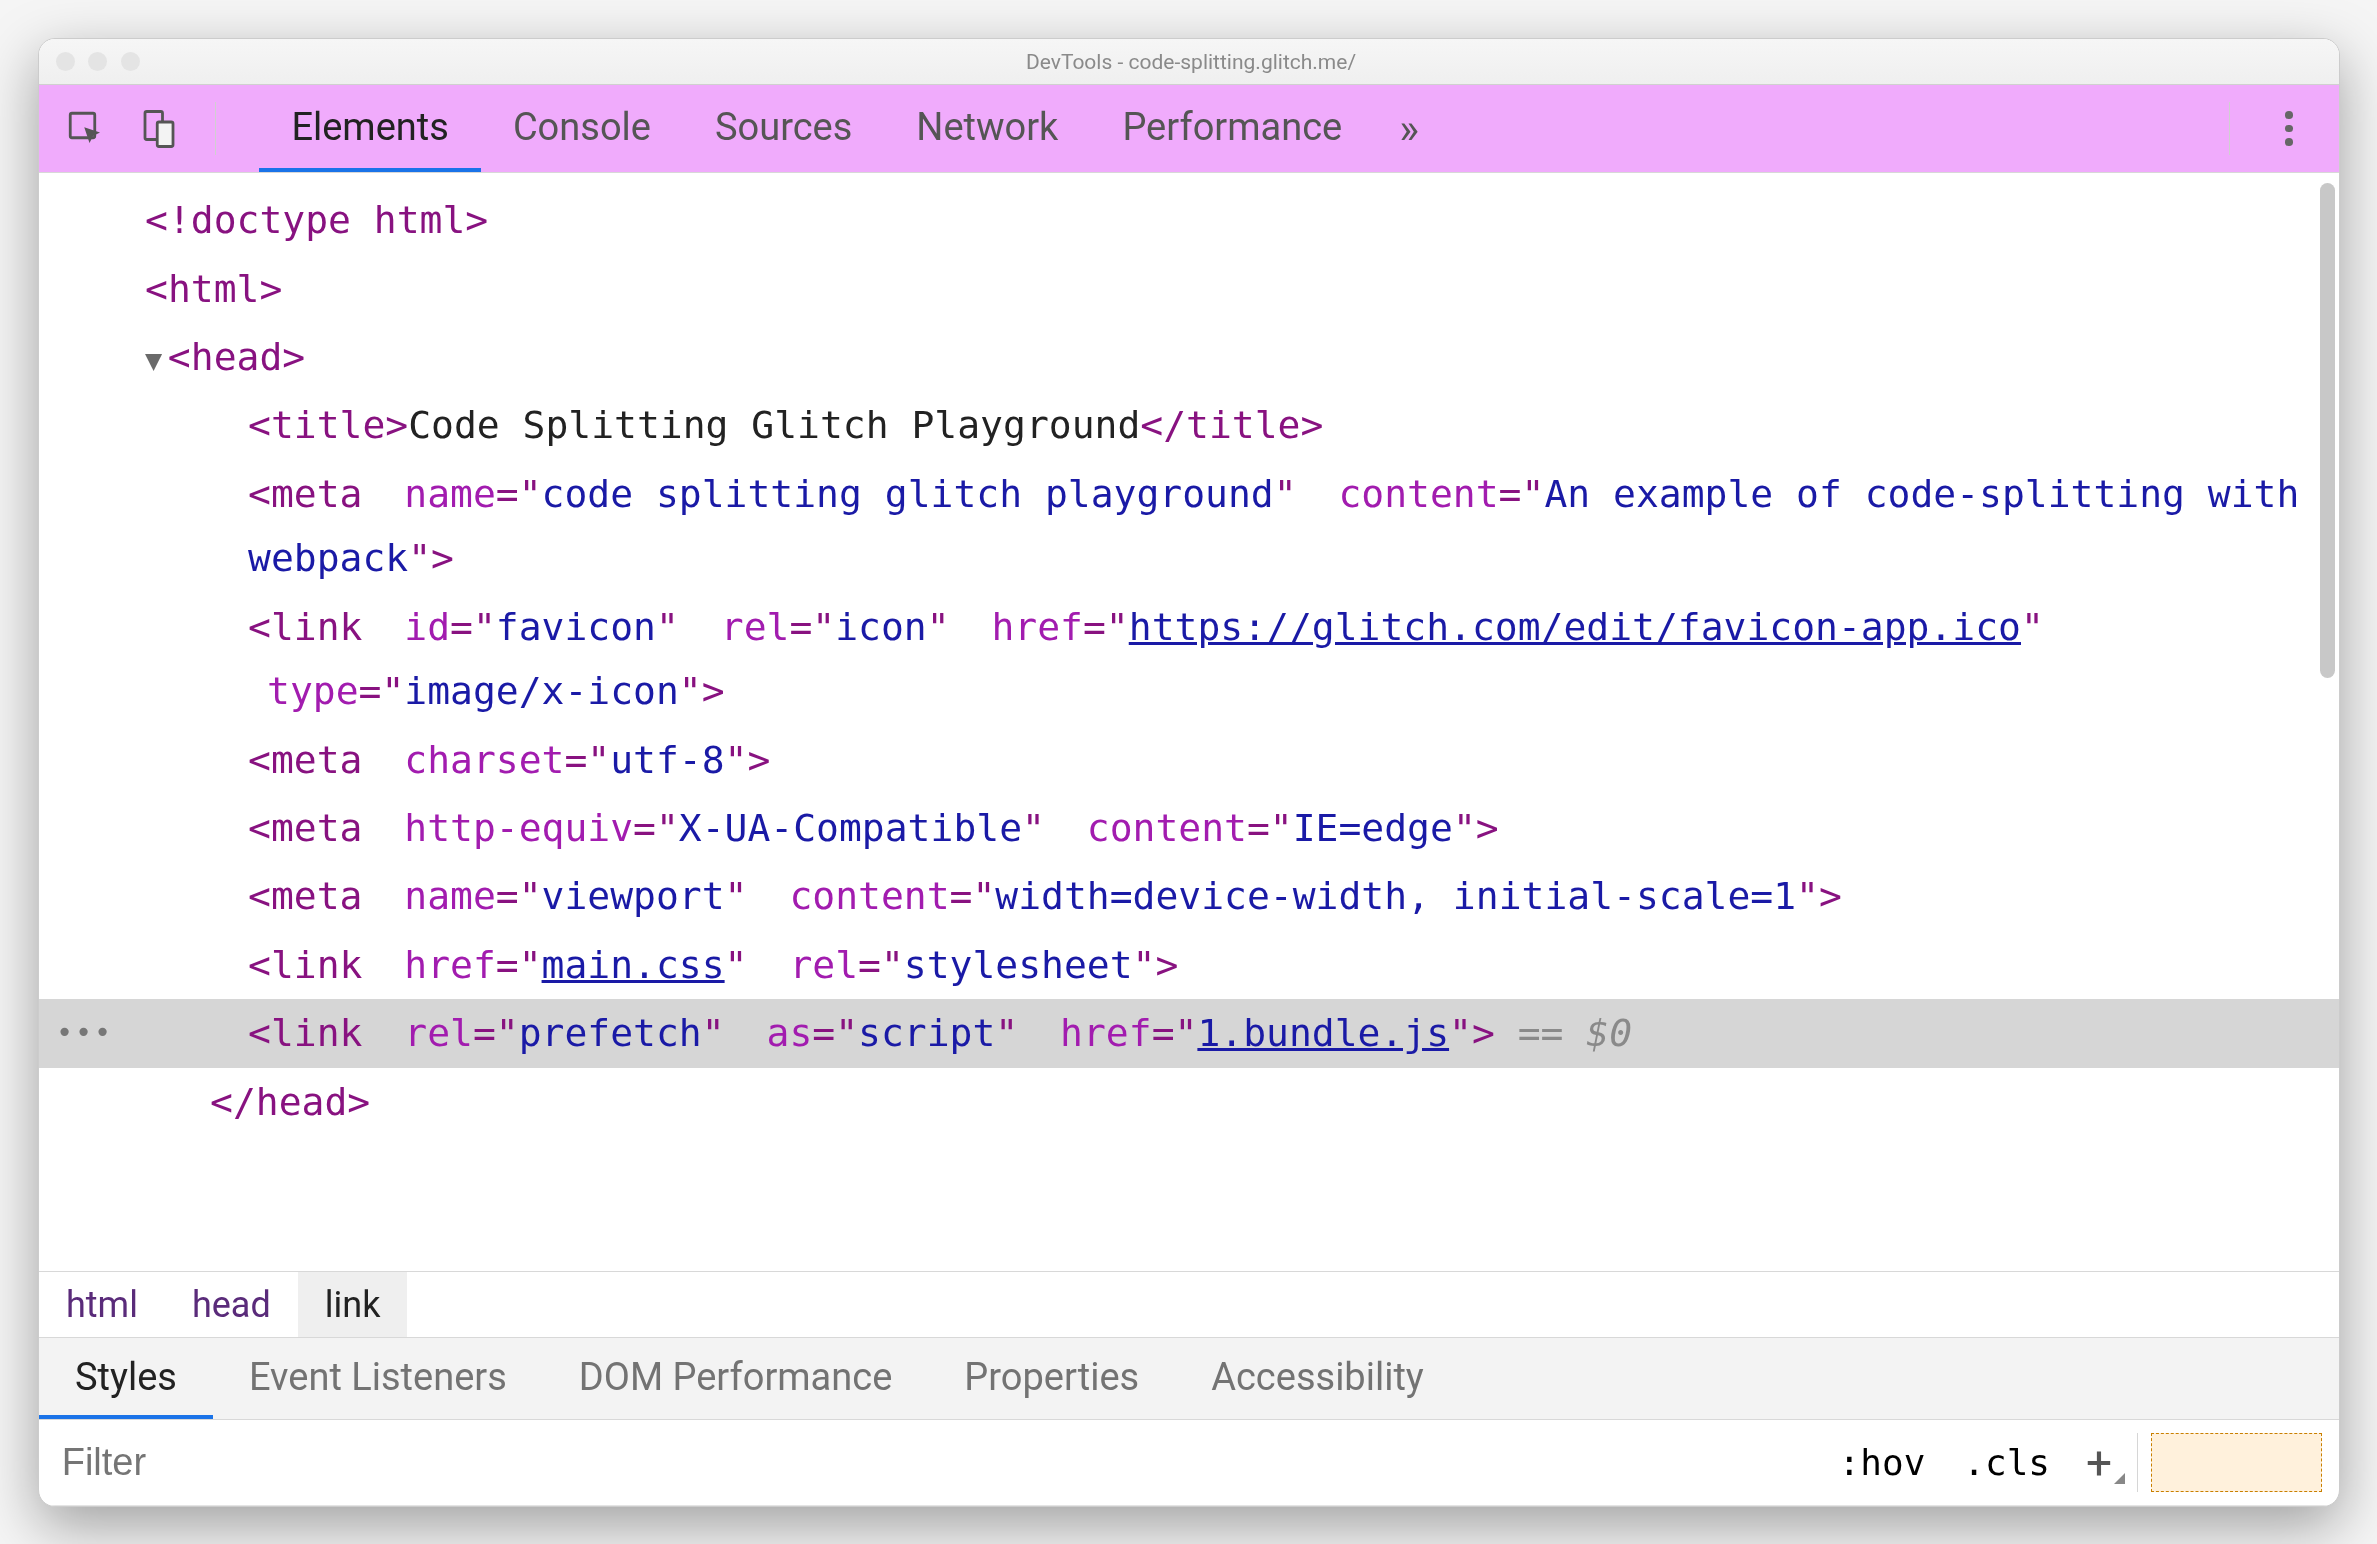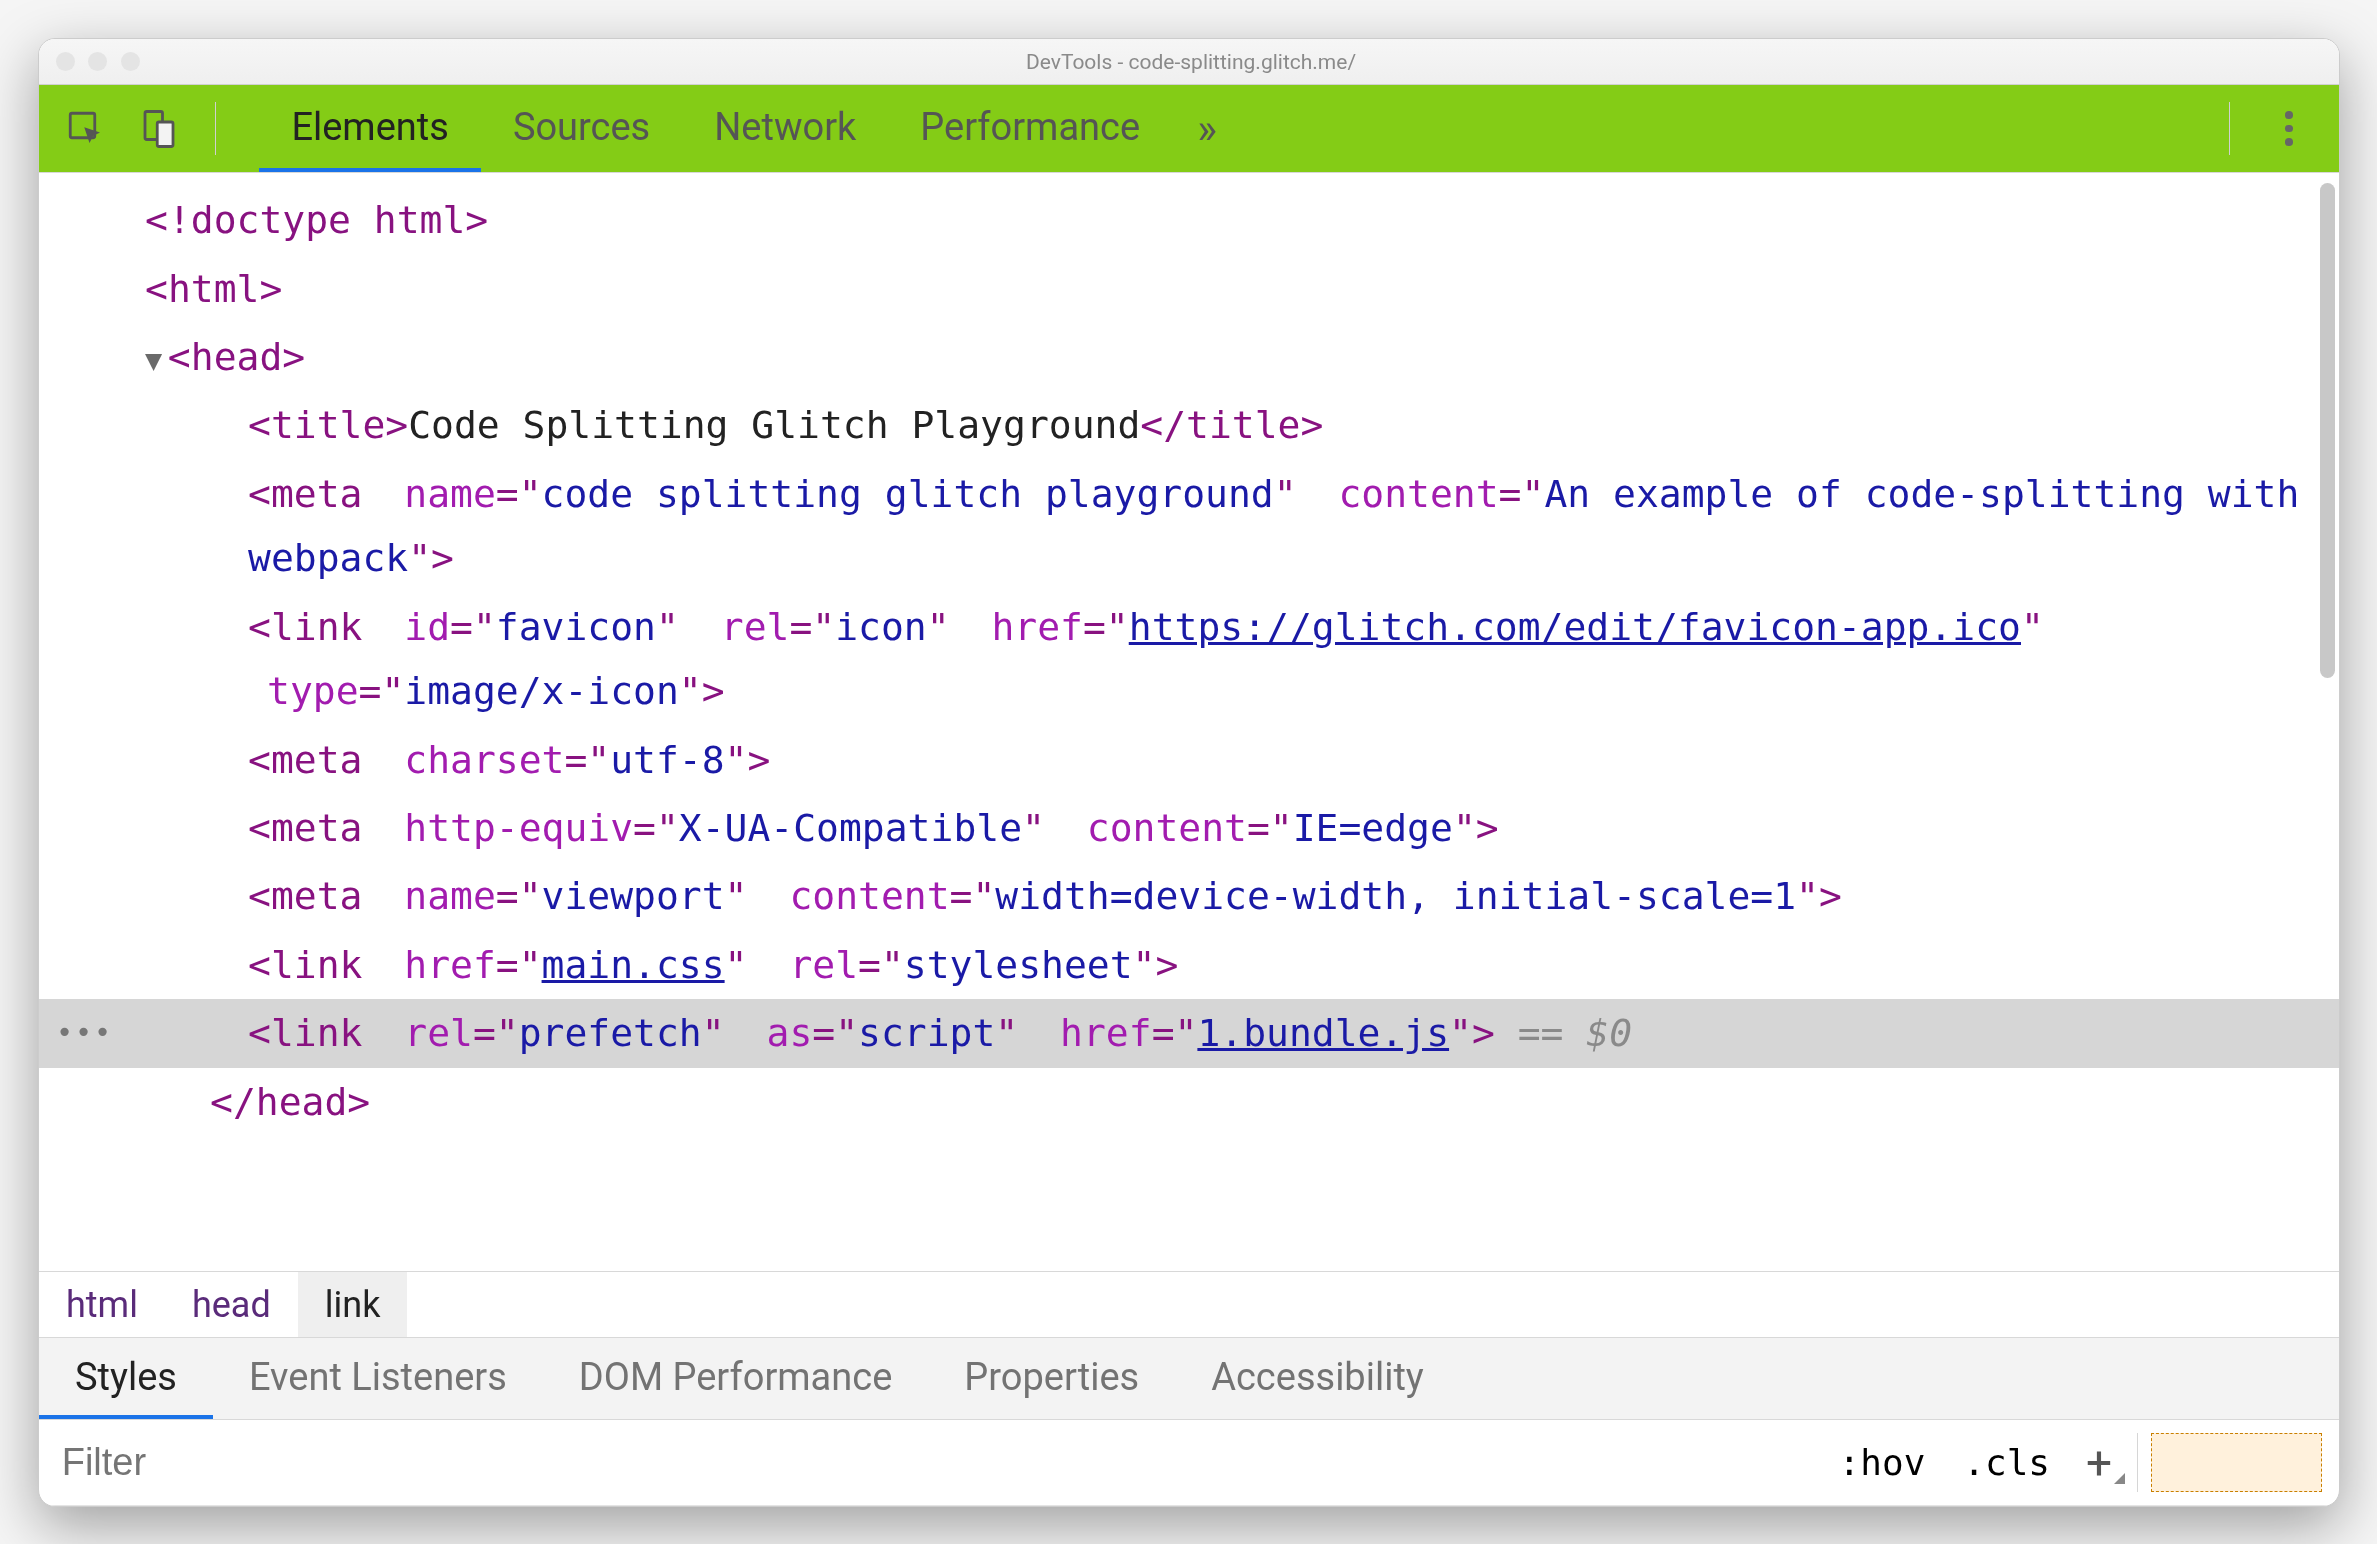--- a/index.html
+++ b/index.html
@@ -36,21 +36,21 @@
     position: absolute; left:4px; right:0; text-align:center;
     font-size: 21px; color:#8a8a8a; pointer-events:none;
   }
   .toolbar {
     height: 88px;
     border-bottom: 1px solid #d8d8d8;
     display:flex;
     align-items:center;
     padding: 0 25px;
     gap: 28.5px;
-    background:#84cc16;
+    background:#f0abfc;
   }
   .tb-icon { width:44px; height:44px; display:flex; align-items:center; justify-content:center; color:#555; }
   .tb-sep { width:1px; height:53px; background:#d0d0d0; margin:0 5.7px; }
   .tabs { display:flex; gap: 0; align-items:stretch; height:100%; margin-left:9.5px; }
   .tab {
     padding: 0 32px;
     display:flex; align-items:center;
     font-size: 38px;
     color:#555;
     cursor:pointer;
@@ -158,20 +158,21 @@
     </div>
     <div class="tb-icon">
       <svg width="42" height="42" viewBox="0 0 24 24" fill="none" stroke="#555" stroke-width="1.6">
         <rect x="4" y="2" width="10" height="16" rx="1"></rect>
         <rect x="11" y="8" width="9" height="14" rx="1" fill="#f3f3f3"></rect>
       </svg>
     </div>
     <div class="tb-sep"></div>
     <div class="tabs">
       <div class="tab active">Elements</div>
+      <div class="tab">Console</div>
       <div class="tab">Sources</div>
       <div class="tab">Network</div>
       <div class="tab">Performance</div>
       <div class="more-tabs">»</div>
     </div>
     <div class="spacer"></div>
     <div class="tb-sep"></div>
     <div class="kebab">
       <span class="kebab-dot"></span>
         <span class="kebab-dot"></span>

